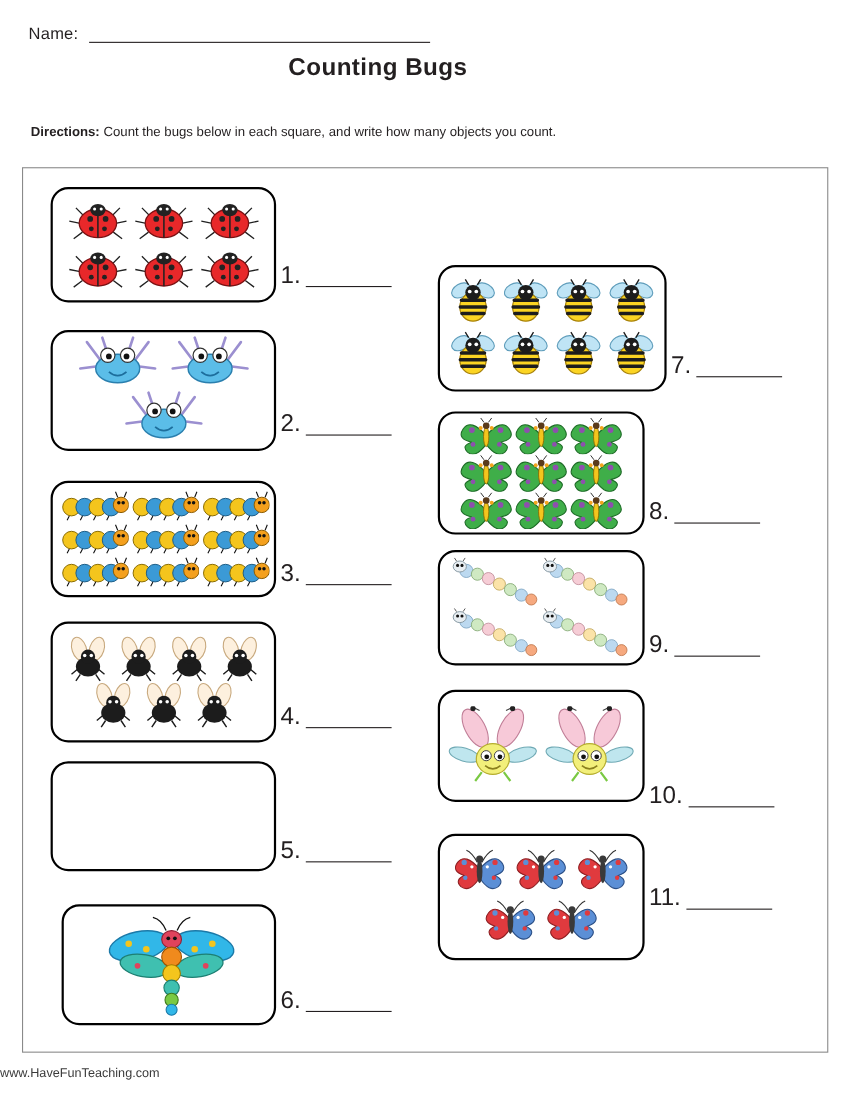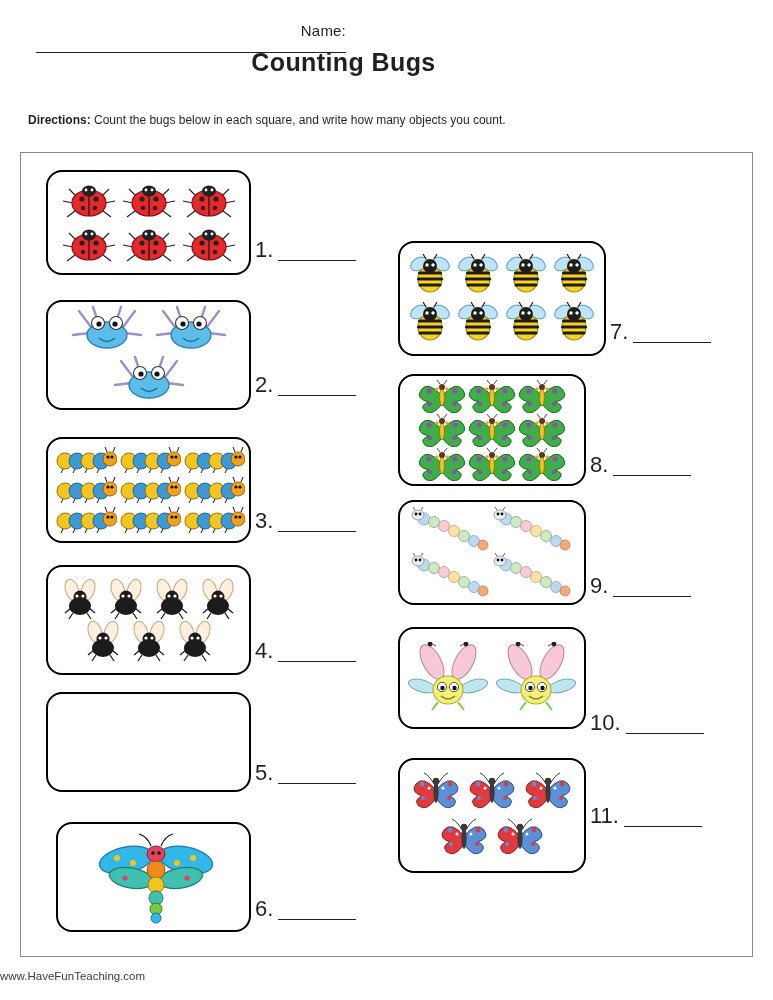--- a/index.html
+++ b/index.html
@@ -14,41 +14,40 @@
     overflow: hidden;
   }
 
   
   .name-row {
     position: absolute;
     top: 22px;
     left: 26px;
     display: flex;
     align-items: flex-end;
-    flex-direction: column;
   }
   .name-label {
     font-size: 15px;
     color: #231f20;
     letter-spacing: .2px;
   }
   .name-line {
     width: 310px;
     border-bottom: 1.3px solid #231f20;
     margin-left: 10px;
     height: 14px;
   }
 
   .page-title {
     position: absolute;
     top: 48px;
     left: 0;
     width: 687px;
     text-align: center;
-    font-size: 25px;
+    font-size: 22px;
     font-weight: bold;
     letter-spacing: .4px;
   }
 
   .directions {
     position: absolute;
     top: 113px;
     left: 28px;
     font-size: 12px;
     color: #231f20;

